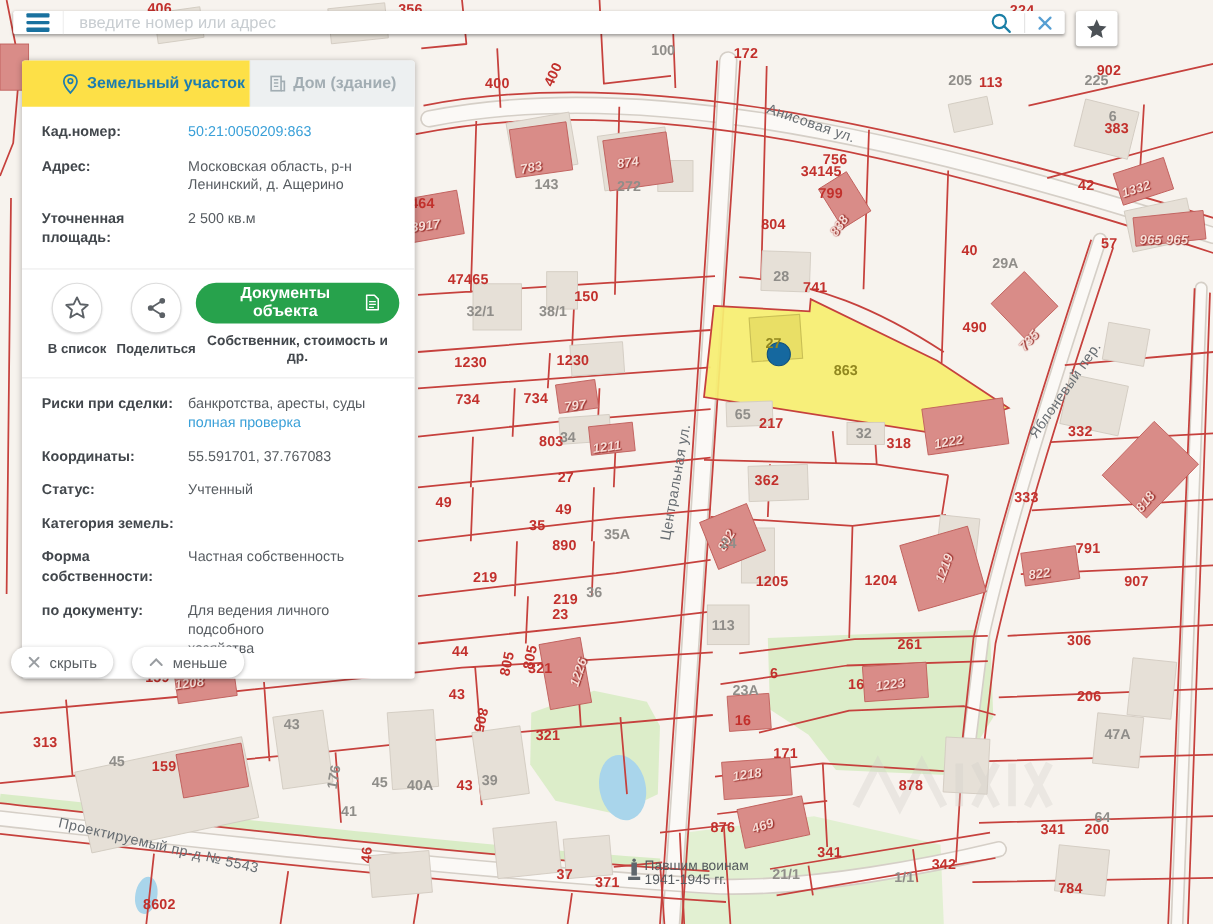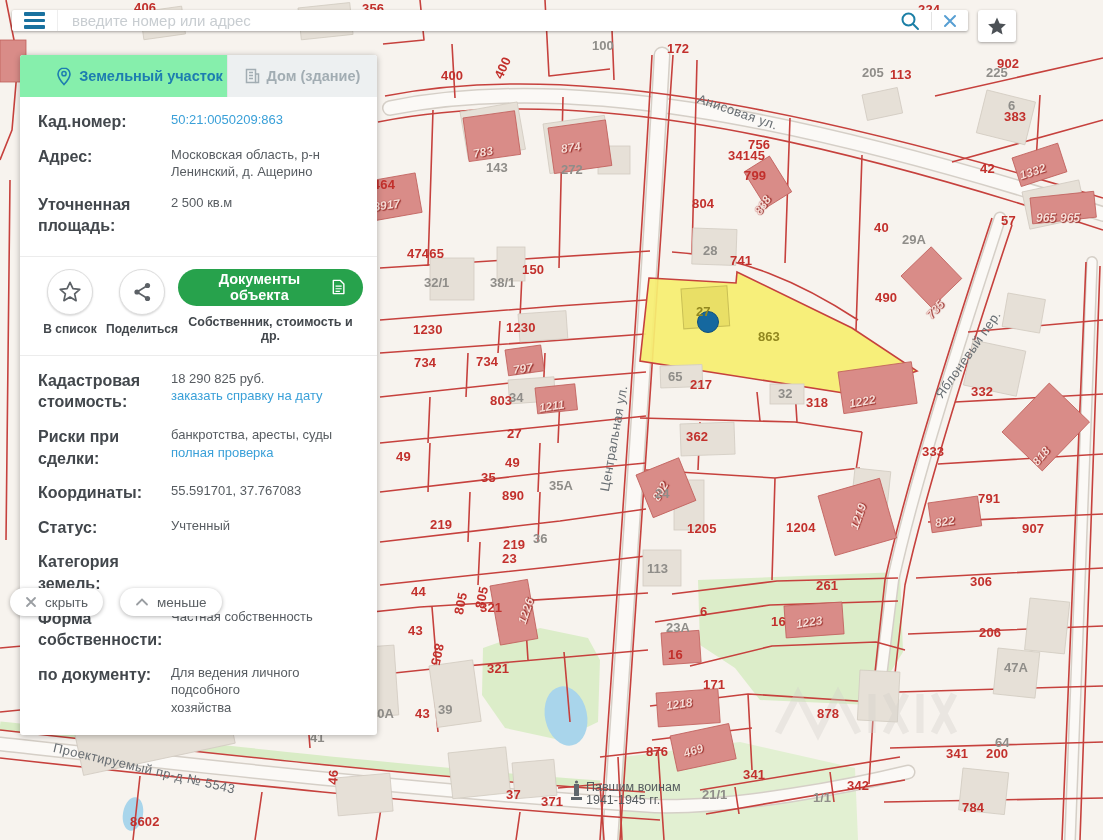--- a/index.html
+++ b/index.html
@@ -27,25 +27,25 @@
   .icon-btn{background:none;border:none;padding:0 10px;display:flex;align-items:center;cursor:pointer;height:100%;}
   .bar-divider{width:1px;height:18px;background:#e3e3e3;}
   .star-btn{position:absolute;left:978px;top:10px;width:38px;height:32px;background:#fff;border:none;
             border-radius:3px;box-shadow:0 1px 3px rgba(0,0,0,.35);display:flex;align-items:center;
             justify-content:center;z-index:30;cursor:pointer;}
   
   .panel{position:absolute;left:20px;top:55px;width:357px;background:#fff;border-radius:3px;
          box-shadow:0 1px 6px rgba(0,0,0,.3);z-index:20;}
   .tabs{display:flex;height:42px;}
   .tab{display:flex;align-items:center;justify-content:center;gap:7px;font-size:14.5px;font-weight:700;cursor:pointer;}
-  .tab.active{flex:54 0 0;color:#1d7db0;background:#86efac;border-radius:3px 0 0 0;padding-left:32px;}
+  .tab.active{flex:54 0 0;color:#1d7db0;background:#fde047;border-radius:3px 0 0 0;padding-left:32px;}
   .tab.inactive{flex:46 0 0;color:#a2adb3;background:#edf0f1;border-left:1px solid #e2e6e8;border-radius:0 3px 0 0;}
   .content{padding:14px 14px 6px 18px;}
   .row{display:flex;margin-bottom:13px;}
-  .lbl{width:127px;min-width:127px;font-size:16px;font-weight:700;color:#42474c;line-height:1.35;padding-right:6px;}
+  .lbl{width:127px;min-width:127px;font-size:13px;font-weight:700;color:#42474c;line-height:1.35;padding-right:6px;}
   .val{font-size:13px;color:#575c61;line-height:1.35;}
   .link{color:#3aa0d8;cursor:pointer;}
   .actions{display:flex;align-items:flex-start;padding:12px 14px 12px 14px;
            border-top:1px solid #ececec;border-bottom:1px solid #ececec;}
   .action-col{width:72px;text-align:center;}
   .circle{width:44px;height:44px;border:1px solid #ddd;border-radius:50%;background:#fff;
           box-shadow:0 1px 2px rgba(0,0,0,.15);display:flex;align-items:center;justify-content:center;
           margin:0 auto;cursor:pointer;}
   .circle-label{font-size:12px;color:#42474c;font-weight:700;margin-top:7px;}
   .doc-col{flex:1;text-align:center;}
@@ -422,27 +422,20 @@
             <path d="M1.5,1.5 L9.5,1.5 L13.5,5.5 L13.5,16.5 L1.5,16.5 Z" fill="none" stroke="#fff" stroke-width="1.6" stroke-linejoin="round"></path>
             <path d="M4,8 L11,8 M4,11 L11,11 M4,14 L9,14" stroke="#fff" stroke-width="1.3"></path>
           </svg>
         </button>
         <div class="doc-sub">Собственник, стоимость и др.</div>
       </div>
     </div>
 
     <div class="content" id="rows-bottom">
         <div class="row">
-          <div class="lbl">Кадастровая стоимость:</div>
-          <div class="val">
-            <div>18 290 825 руб.</div>
-            <div class="link">заказать справку на дату</div>
-          </div>
-        </div>
-        <div class="row">
           <div class="lbl">Риски при сделки:</div>
           <div class="val">
             <div>банкротства, аресты, суды</div>
             <div class="link">полная проверка</div>
           </div>
         </div>
         <div class="row">
           <div class="lbl">Координаты:</div>
           <div class="val">
             <div>55.591701, 37.767083</div>

